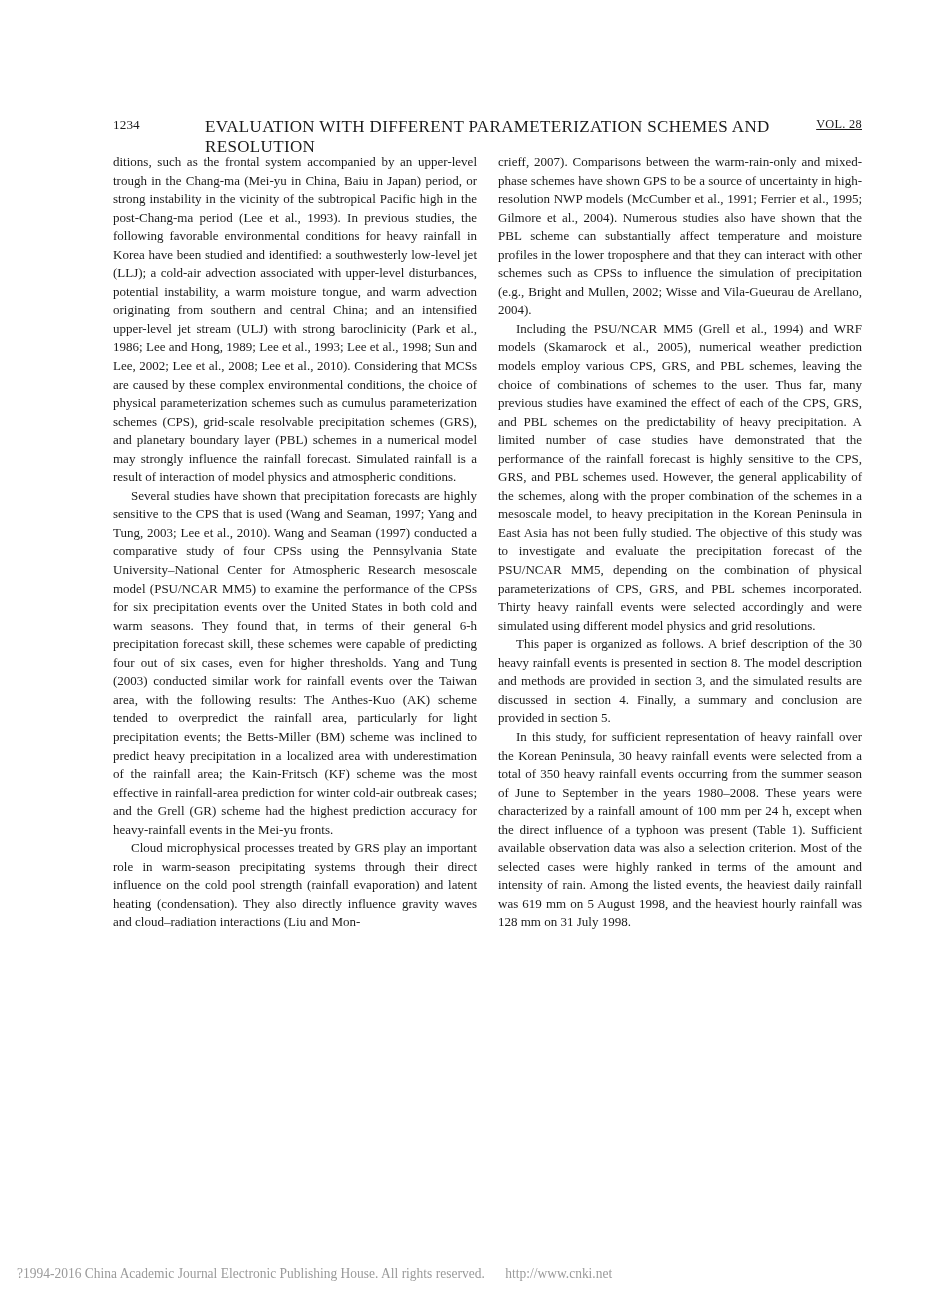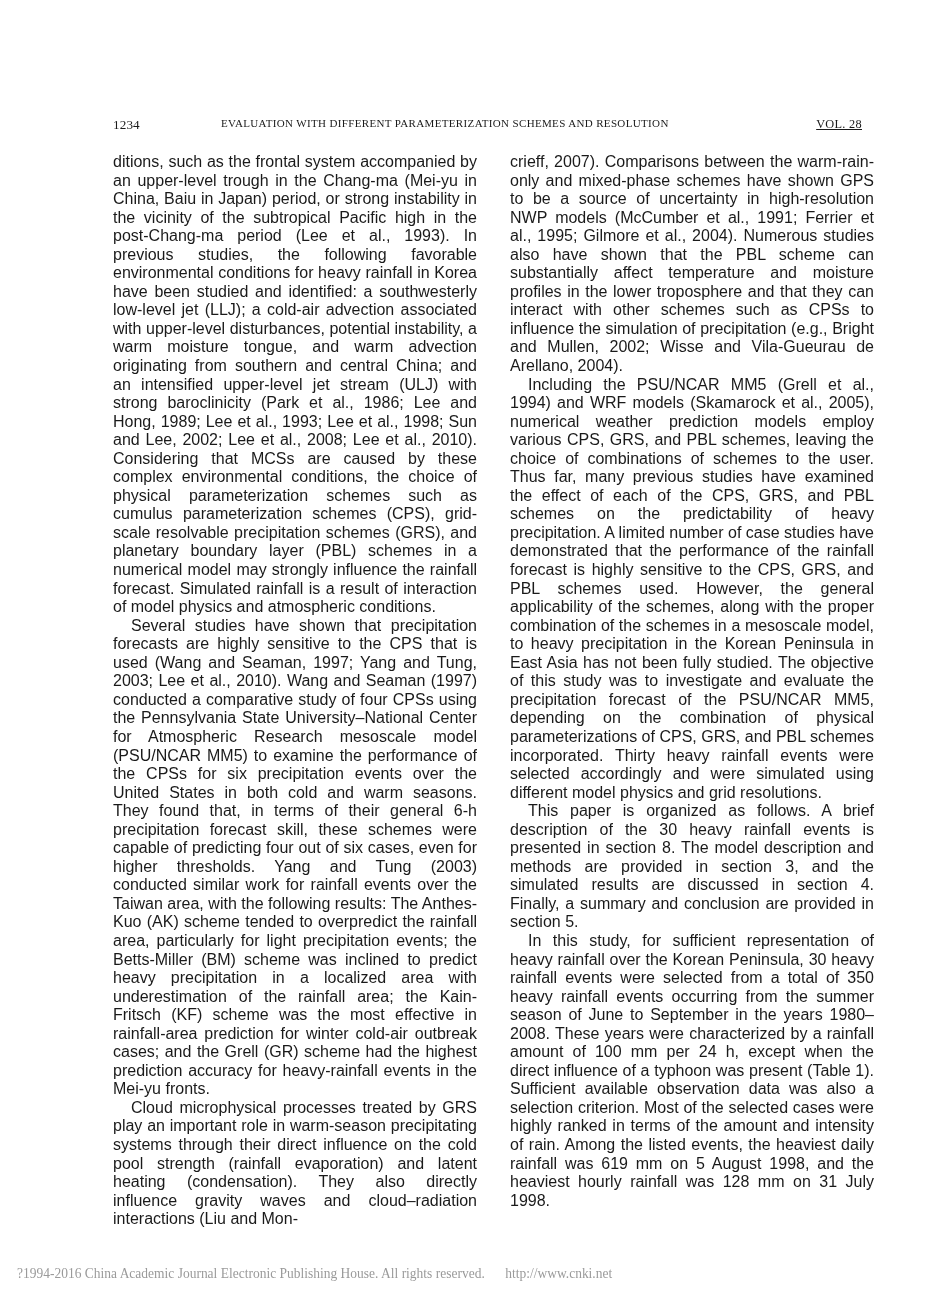--- a/index.html
+++ b/index.html
@@ -2,27 +2,27 @@
 <html><head>
 <meta charset="utf-8">
 <style>
   html, body { margin: 0; padding: 0; background: #ffffff; }
   body { width: 925px; height: 1309px; position: relative; overflow: hidden;
          font-family: "DejaVu Serif", "Liberation Serif", serif; color: #1a1a1a; }
   .page { position: absolute; left: 0; top: 0; width: 925px; height: 998px; }
   .running-head { position: absolute; top: 117px; left: 113px; width: 749px; height: 18px;
                   font-family: "Liberation Serif", serif; font-size: 13.2px; letter-spacing: 0.1px; }
   .rh-page { position: absolute; left: 0; top: 0; }
-  .rh-title { position: absolute; left: 108px; top: 0; font-size: 11px; letter-spacing: 0.35px; }
+  .rh-title { position: absolute; left: 92px; top: 0; font-size: 17px; letter-spacing: 0.35px; }
   .rh-vol { position: absolute; right: 0; top: 0; font-size: 12.3px; letter-spacing: 0.3px; text-decoration: underline; }
   .col { position: absolute; top: 153px; width: 364px;
-         font-family: Liberation Sans, sans-serif; font-size: 16px; line-height: 18.55px;
+         font-family: Liberation Serif, serif; font-size: 13px; line-height: 18.55px;
          text-align: justify; hyphens: manual; }
   .col-left { left: 113px; }
-  .col-right { left: 510px; }
+  .col-right { left: 498px; }
   .col p { margin: 0; }
   .col p.indent { text-indent: 18px; }
   .section-heading { margin: 18.5px 0 18.5px 0; font-weight: bold; text-align: left; }
   .section-heading .num { display: inline-block; width: 32px; }
   .footer { position: absolute; top: 1265px; left: 17px; width: 900px;
             font-family: "Liberation Serif", serif; font-size: 14.5px; color: #9a9a9a;
             transform: scaleX(0.93); transform-origin: left top; white-space: nowrap; }
   .footer .url { margin-left: 22px; }
 </style>
 </head>

